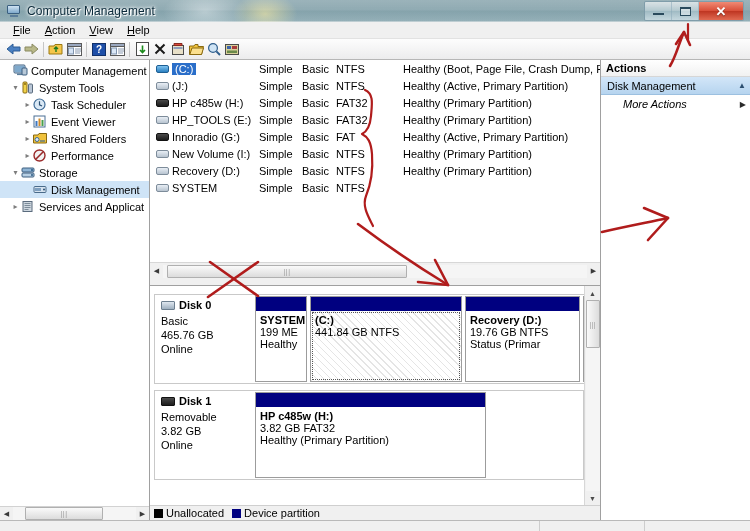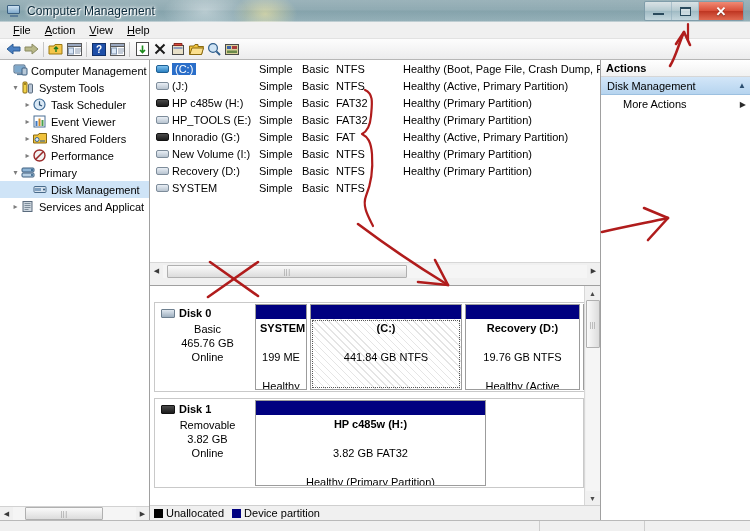--- a/index.html
+++ b/index.html
@@ -141,21 +141,21 @@
   #vol-hscroll {
     flex: 0 0 17px; height: 17px; background: #f0f0f0;
     border-top: 1px solid #d7d7d7;
     display: flex; align-items: center;
   }
 
   #splitter { flex: 0 0 6px; height: 6px; background: #f0f0f0; cursor: row-resize; }
 
   
   #disk-wrap { flex: 1 1 auto; display: flex; min-height: 0; background: #fff; border-top: 1px solid #a0a0a0; }
-  #disk-area { flex: 1 1 auto; overflow: hidden; position: relative; background: #fff; padding: 16px 0 0 4px; text-align: center; }
+  #disk-area { flex: 1 1 auto; overflow: hidden; position: relative; background: #fff; padding: 8px 0 0 4px; }
   .disk-row { display: flex; margin-bottom: 6px; }
   .disk-info {
     flex: 0 0 100px; width: 100px; padding: 4px 0 0 6px;
     border: 1px solid #c9c9c9; border-right: none;
     background: #fff; height: 90px;
   }
   .disk-info .dtitle { display: flex; align-items: center; font-weight: bold; font-size: 11px; margin-bottom: 3px; }
   .disk-info .dicon { width: 14px; height: 9px; margin-right: 4px; flex: 0 0 14px; border-radius: 1px; }
   .disk-info .dicon.hdd { background: linear-gradient(to bottom,#dfe7ef,#9fb0c0); border: 1px solid #6d7f8f; }
   .disk-info .dicon.usb { background: linear-gradient(to bottom,#4a4a4a,#1c1c1c); border: 1px solid #111; }
@@ -163,21 +163,21 @@
   .parts { flex: 1 1 auto; display: flex; height: 90px; border: 1px solid #c9c9c9; border-left: none; background: #fff; padding: 1px; }
   .part { display: flex; flex-direction: column; margin-right: 3px; border: 1px solid #9c9c9c; background: #fff; overflow: hidden; }
   .part:last-child { margin-right: 0; }
   .part .cap { height: 14px; flex: 0 0 14px; background: #000080; }
   .part .pbody { flex: 1 1 auto; padding: 3px 4px 0 4px; overflow: hidden; }
   .part.selected .pbody {
     background-image: repeating-linear-gradient(45deg, rgba(0,0,0,.10) 0 1px, transparent 1px 5px);
     outline: 1px dotted #555; outline-offset: -2px;
   }
   .part .pl1 { font-weight: bold; font-size: 11px; white-space: nowrap; }
-  .part .pl2, .part .pl3 { font-size: 11px; white-space: nowrap; color: #000; margin-top: 17px; }
+  .part .pl2, .part .pl3 { font-size: 11px; white-space: nowrap; color: #000; }
   #disk-vscroll {
     flex: 0 0 16px; width: 16px; background: #f0f0f0;
     border-left: 1px solid #d7d7d7;
     display: flex; flex-direction: column; align-items: center;
   }
 
   
   #legend {
     flex: 0 0 15px; height: 15px; display: flex; align-items: center;
     background: #f0f0f0; border-top: 1px solid #cfcfcf; padding-left: 4px;
@@ -196,21 +196,21 @@
     background: linear-gradient(to bottom,#ffffff,#f1f1f1);
     border-bottom: 1px solid #d6d6d6;
   }
   .act-group {
     height: 18px; display: flex; align-items: center; padding: 0 4px 0 6px;
     background: linear-gradient(to bottom,#d3e6f8,#b6d4ef);
     border-bottom: 1px solid #9cc0e0; font-size: 11px; cursor: default;
   }
   .act-group .gname { flex: 1 1 auto; }
   .act-item { height: 18px; display: flex; align-items: center; padding: 0 4px 0 22px; font-size: 11px; cursor: default; }
-  .act-item .gname { flex: 1 1 auto; }
+  .act-item .gname { flex: 1 1 auto; font-style: italic; }
 
   
   #statusbar {
     position: absolute; left: 0; top: 520px; width: 750px; height: 11px;
     background: #f0f0f0; border-top: 1px solid #b9b9b9;
     display: flex; align-items: center;
   }
   #statusbar .sfield { height: 100%; border-right: 1px solid #cdcdcd; }
 
   
@@ -442,21 +442,21 @@
         <div class="tnode" style="padding-left:10px">
           <span class="expander">▾</span>
           <span class="tico">
             <svg width="14" height="13" viewBox="0 0 14 13">
                 <rect x="1" y="2" width="12" height="4" rx="1" fill="#8fb4d4" stroke="#3d5f80"></rect>
                 <rect x="1" y="7" width="12" height="4" rx="1" fill="#b8d0e4" stroke="#3d5f80"></rect>
                 <circle cx="11" cy="4" r=".9" fill="#1f4f7a"></circle>
                 <circle cx="11" cy="9" r=".9" fill="#1f4f7a"></circle>
               </svg>
           </span>
-          <span>Primary</span>
+          <span>Storage</span>
         </div>
 
         <div class="tnode sel" style="padding-left:22px">
           <span class="expander"></span>
           <span class="tico">
             <svg width="14" height="13" viewBox="0 0 14 13">
                 <rect x="1" y="3.5" width="12" height="6" rx="1" fill="#d6e3ef" stroke="#4a6b8a"></rect>
                 <rect x="2" y="5" width="6" height="3" fill="#7fa0c0"></rect>
                 <circle cx="11" cy="6.5" r="1" fill="#2a4f73"></circle>
               </svg>
@@ -619,21 +619,21 @@
                 <span class="pbody">
                   <div class="pl1">(C:)</div>
                   <div class="pl2">441.84 GB NTFS</div>
                 </span>
               </div>
               <div class="part" style="flex:0 0 115px">
                 <span class="cap"></span>
                 <span class="pbody">
                   <div class="pl1">Recovery  (D:)</div>
                   <div class="pl2">19.76 GB NTFS</div>
-                  <div class="pl3">Healthy (Active</div>
+                  <div class="pl3">Status (Primar</div>
                 </span>
               </div>
               <div class="part" style="flex:1 1 auto">
                 
                 
               </div>
             </div>
           </div>
 
           <div class="disk-row">

